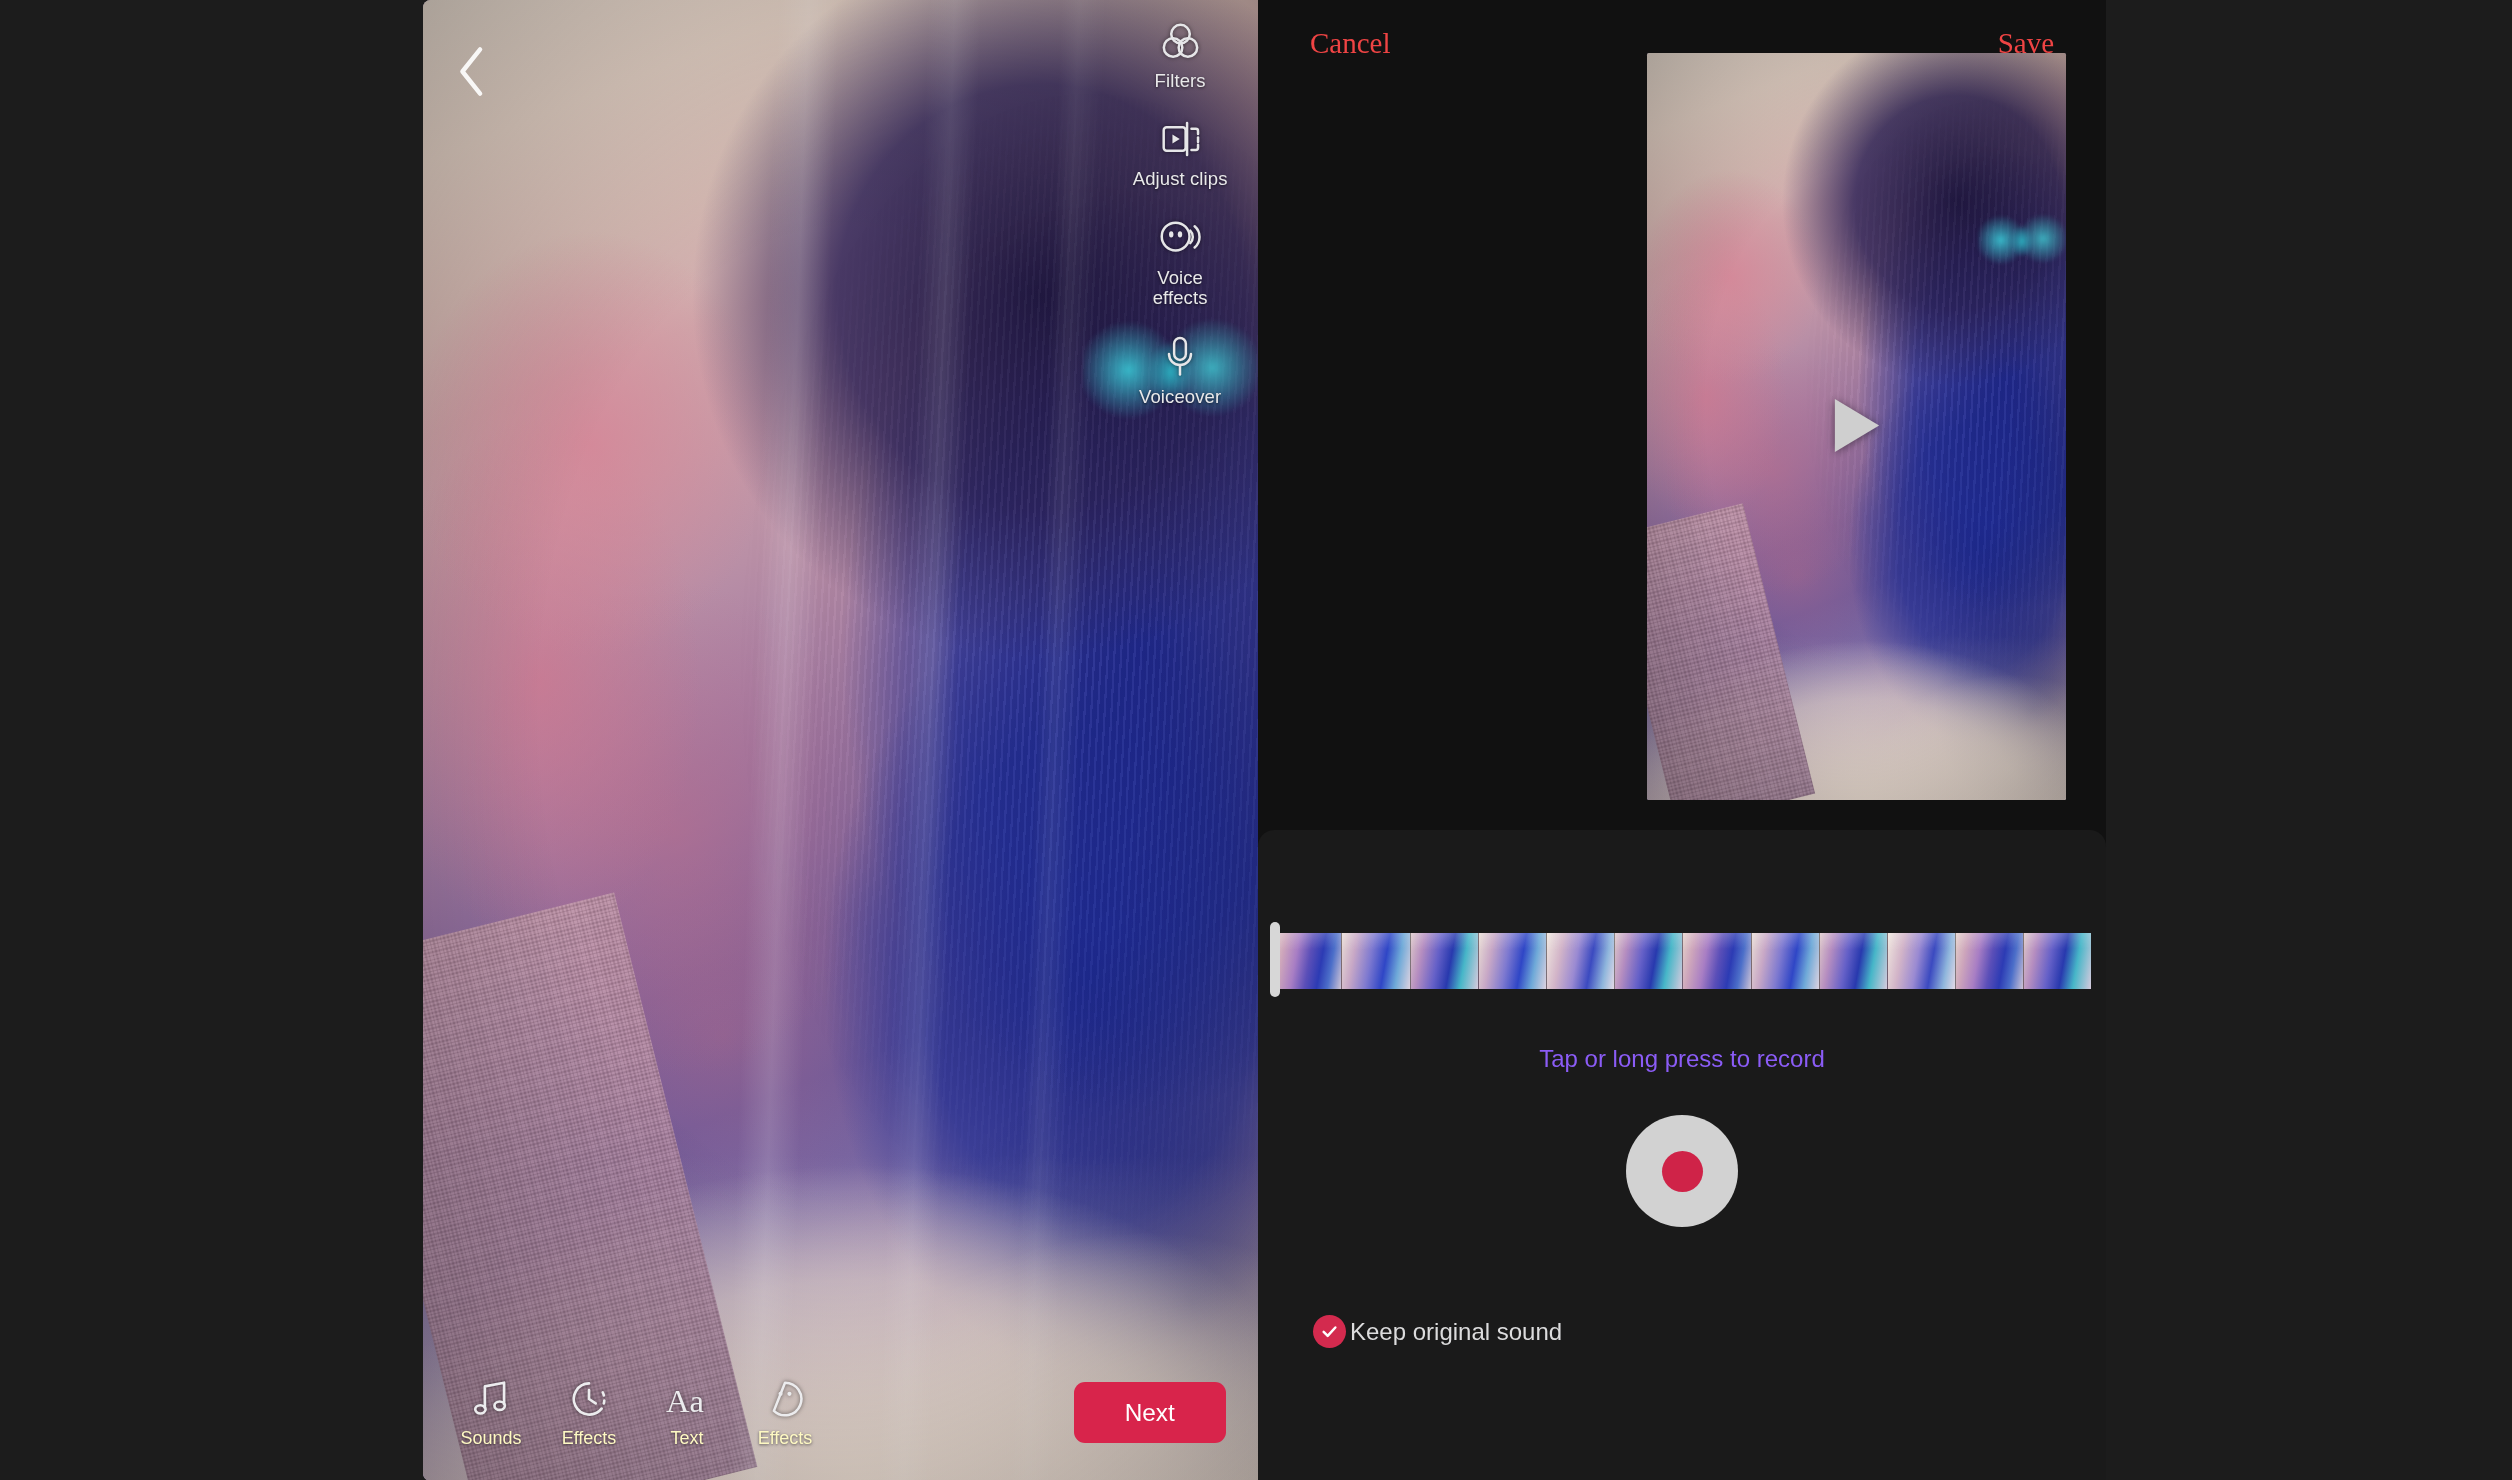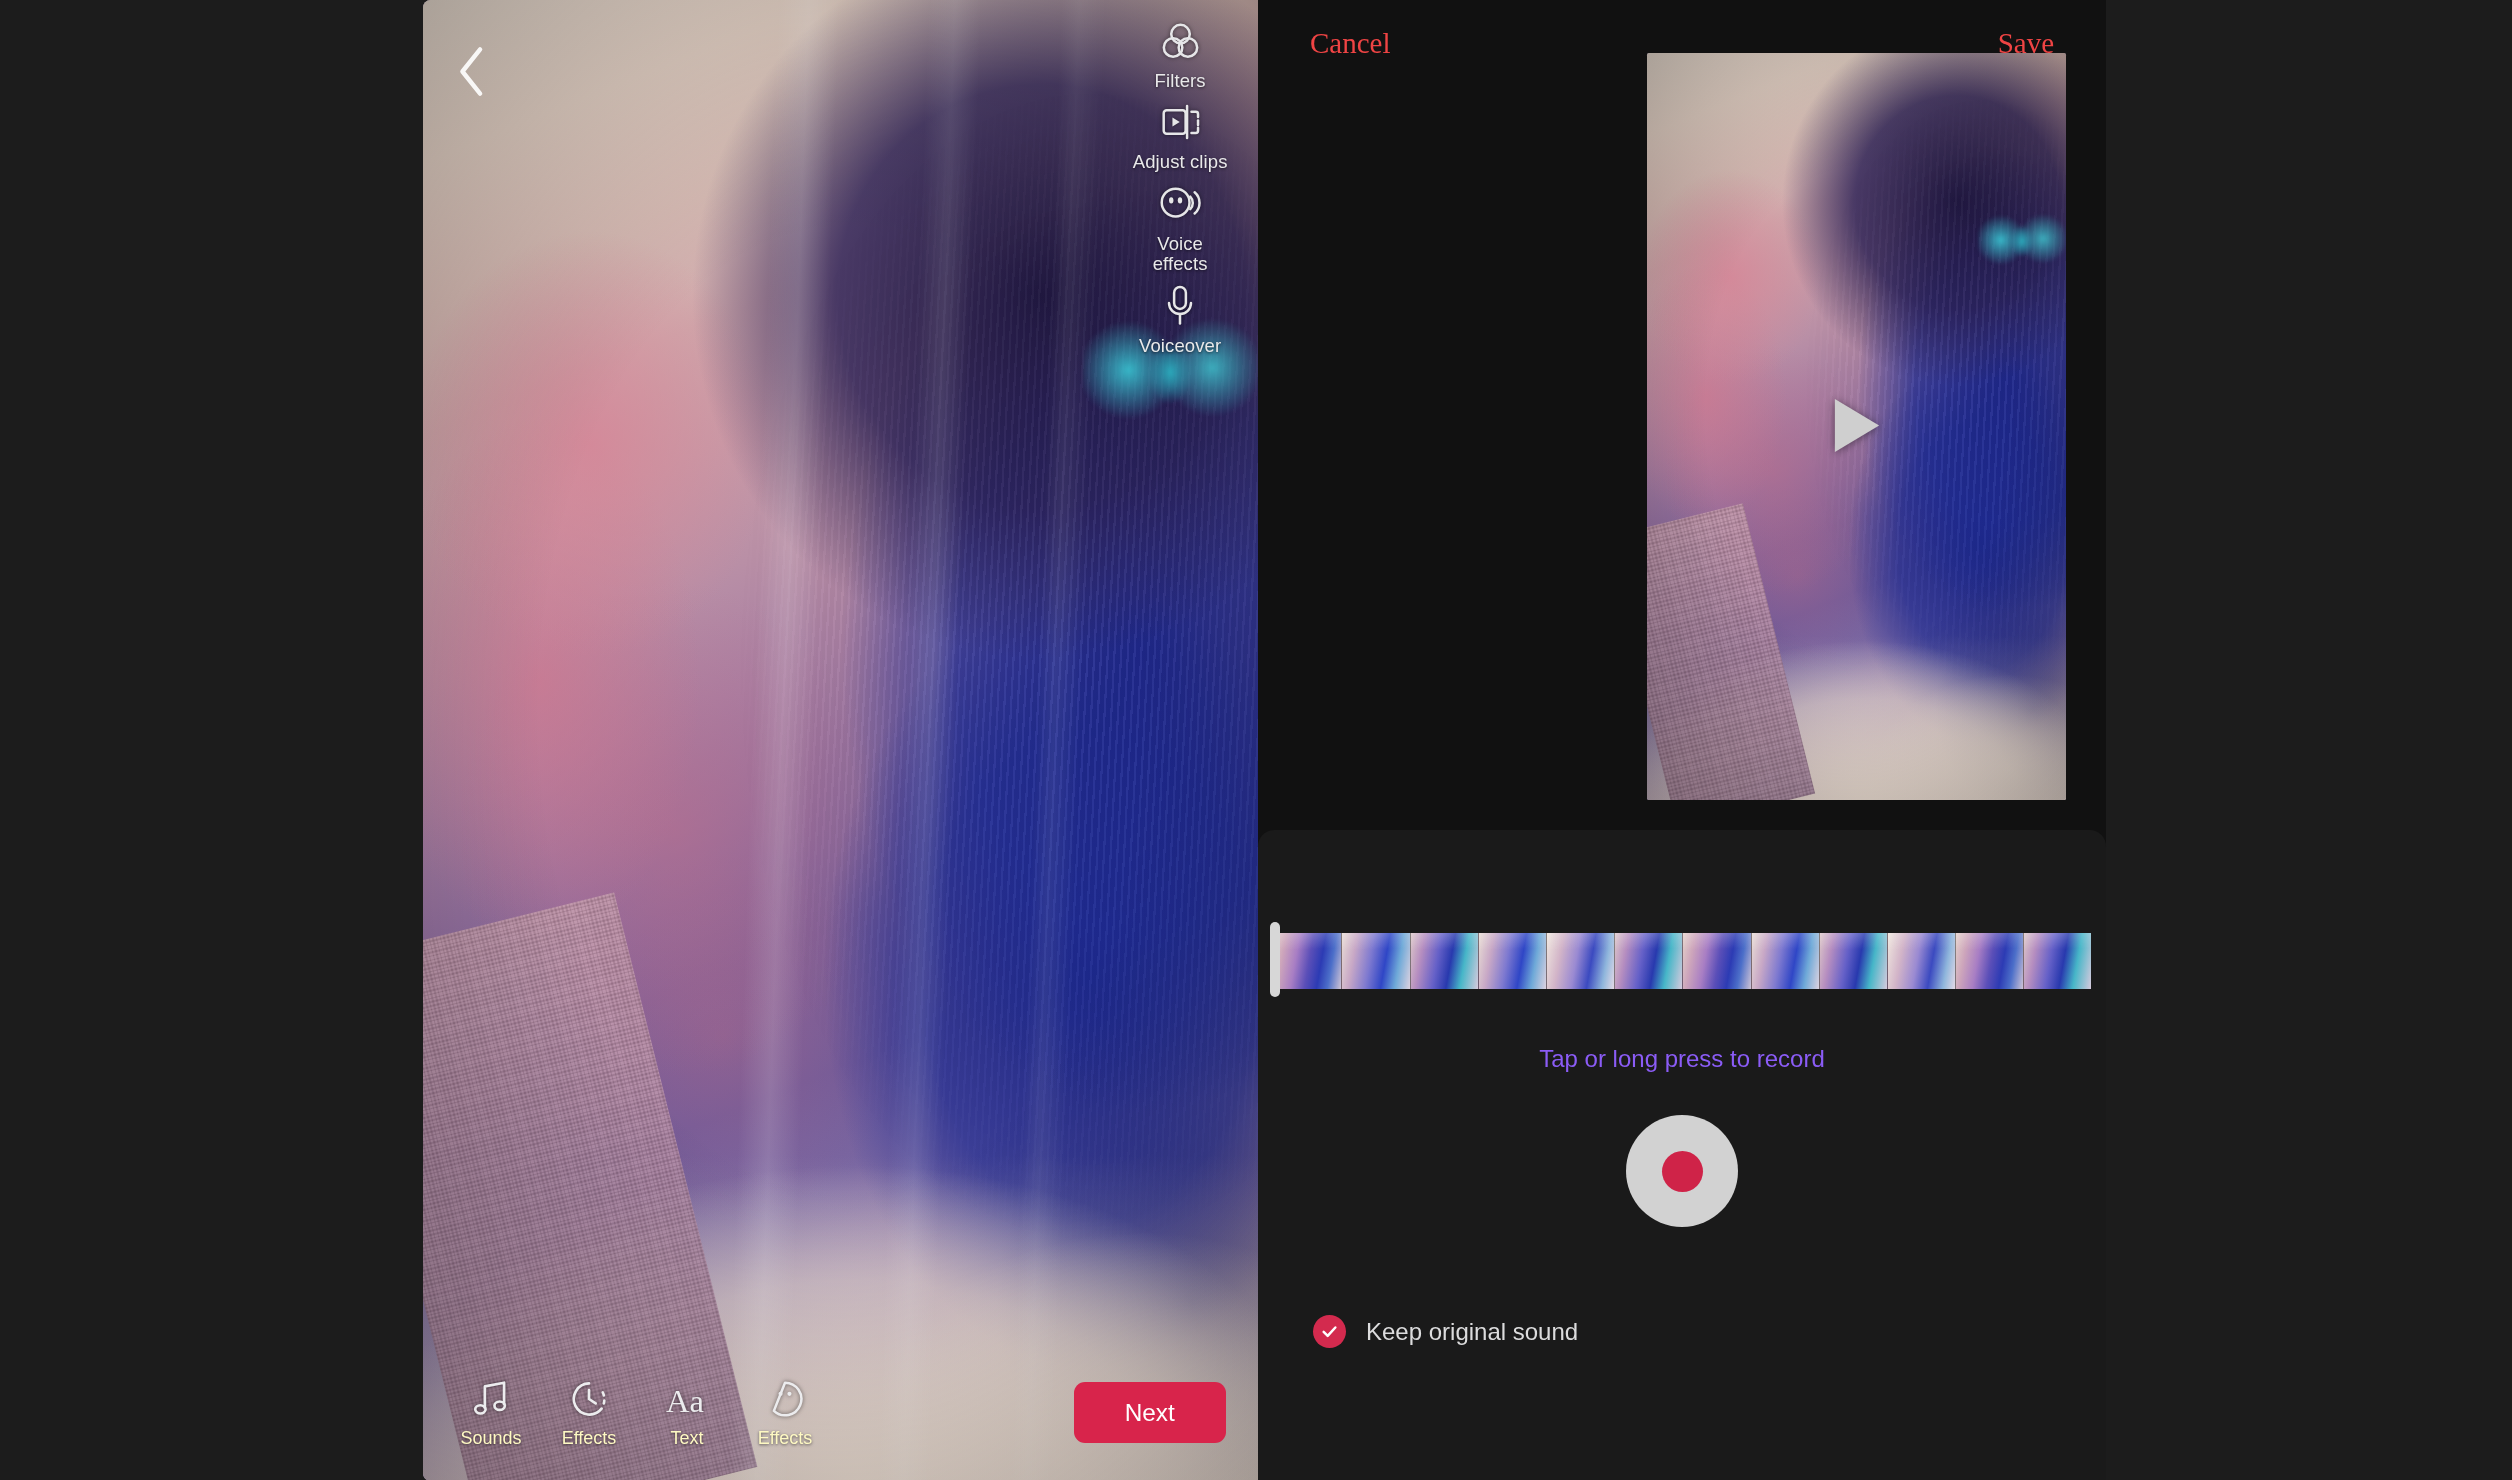--- a/index.html
+++ b/index.html
@@ -124,21 +124,21 @@
     display: flex; align-items: center; justify-content: center;
     cursor: pointer;
   }
 
   
   #tool-rail {
     position: absolute;
     right: 7.4px; top: 18px;
     width: 141px;
     display: flex; flex-direction: column; align-items: center;
-    gap: 8px;
+    gap: 25px;
   }
   .tool {
     width: 133px;
     display: flex; flex-direction: column; align-items: center;
     cursor: pointer;
   }
   .tool-ico {
     width: 46px; height: 46px;
     display: flex; align-items: center; justify-content: center;
     filter: drop-shadow(0 0.7px 2.2px rgba(0,0,0,.55));
@@ -319,21 +319,21 @@
   }
   #record-dot {
     width: 41px; height: 41px;
     border-radius: 50%;
     background: #cf2348;
   }
   #keep-sound-row {
     position: absolute;
     left: 55px; top: 485px;
     display: flex; align-items: center;
-    gap: 20px;
+    gap: 4px;
     cursor: pointer;
   }
   #keep-sound-box {
     width: 33px; height: 33px;
     border-radius: 50%;
     background: #d32a4e;
     display: flex; align-items: center; justify-content: center;
     flex: none;
   }
   #keep-sound-label {

